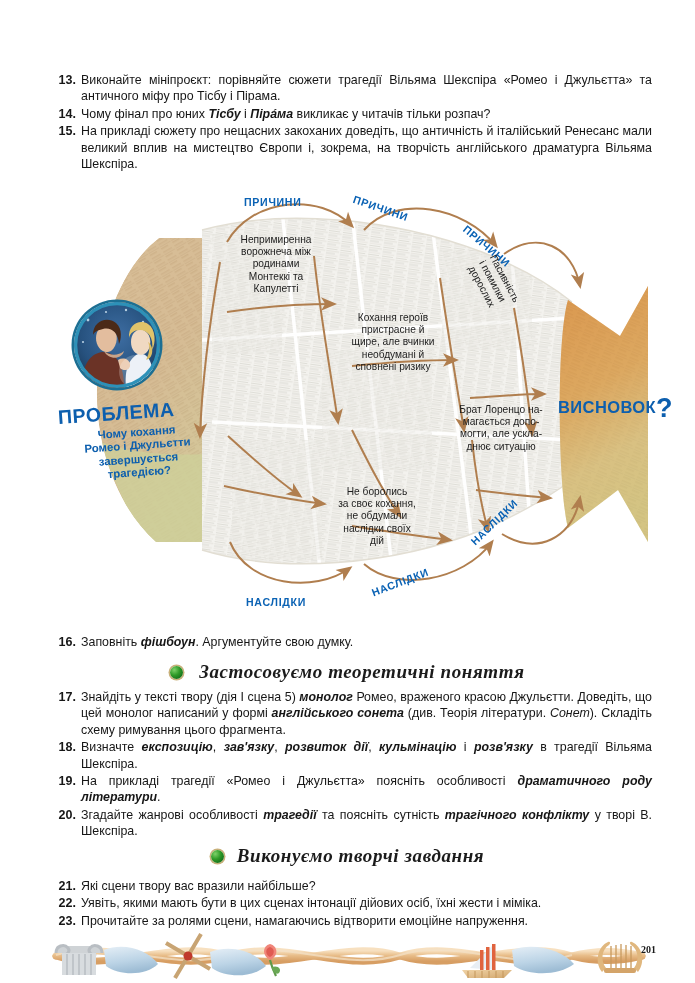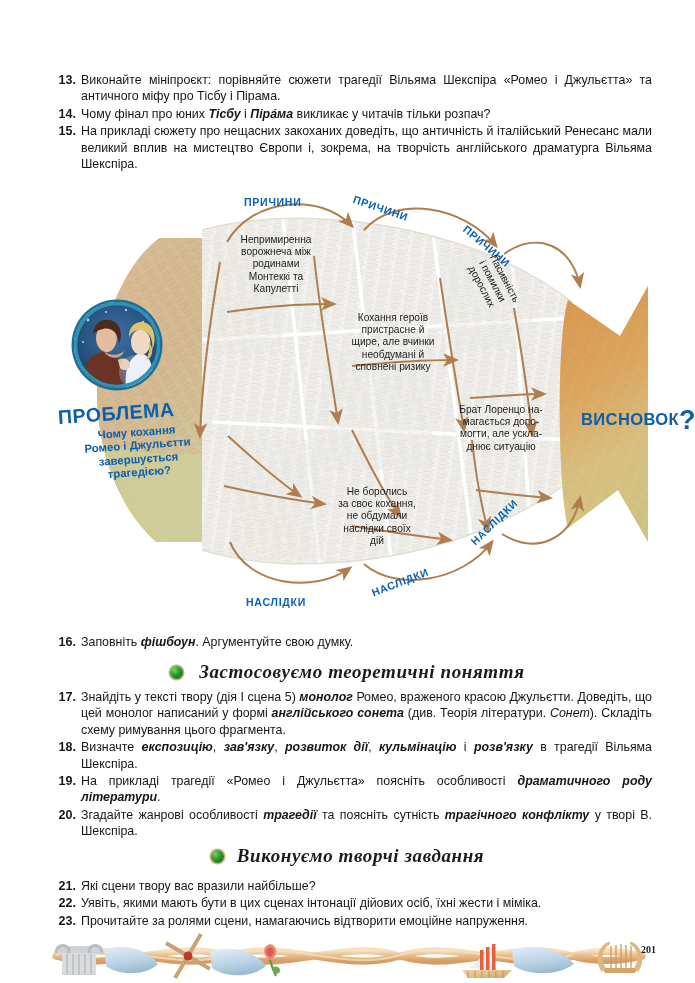--- a/index.html
+++ b/index.html
@@ -361,21 +361,21 @@
   <div class="fb-label" id="el0" style="left:194px; top:406px;">НАСЛІДКИ</div>
   <div class="fb-label" id="el1" style="left:318px; top:386px; transform:rotate(-21deg);">НАСЛІДКИ</div>
   <div class="fb-label" id="el2" style="left:412px; top:326px; transform:rotate(-44deg);">НАСЛІДКИ</div>
 
   <div class="fb-text" id="bone0" style="left:172px; top:44px; width:104px;text-align:center;">Непримиренна<br>ворожнеча між<br>родинами<br>Монтеккі та<br>Капулетті</div>
   <div class="fb-text" id="bone1" style="left:282px; top:122px; width:118px;">Кохання героїв<br>пристрасне й<br>щире, але вчинки<br>необдумані й<br>сповнені ризику</div>
   <div class="fb-text" id="bone2" style="left:406px; top:92px; width:88px; transform:rotate(62deg); text-align:left;">Пасивність<br>і помилки<br>дорослих</div>
   <div class="fb-text" id="bone4" style="left:266px; top:296px; width:118px;">Не боролись<br>за своє кохання,<br>не обдумали<br>наслідки своїх<br>дій</div>
   <div class="fb-text" id="bone5" style="left:392px; top:214px; width:114px;">Брат Лоренцо на-<br>магається допо-<br>могти, але ускла-<br>днює ситуацію</div>
 
-  <div class="fb-concl" id="fb-concl" style="left:506px; top:220px;margin-left:23px;">ВИСНОВОК<span class="qm">?</span></div>
+  <div class="fb-concl" id="fb-concl" style="left:506px; top:208px;">ВИСНОВОК<span class="qm">?</span></div>
 </div>
 
 <div class="ex-list" id="ex-16" style="top:634px;">
     <div class="ex-item">
       <div class="ex-num">16.</div>
       <div class="ex-body nojust"><span>Заповніть </span><span class="bi">фішбоун</span><span>. Аргументуйте свою думку.</span></div>
     </div>
   </div>
 
 <div class="section-head" style="top:661px;gap:16px;">

